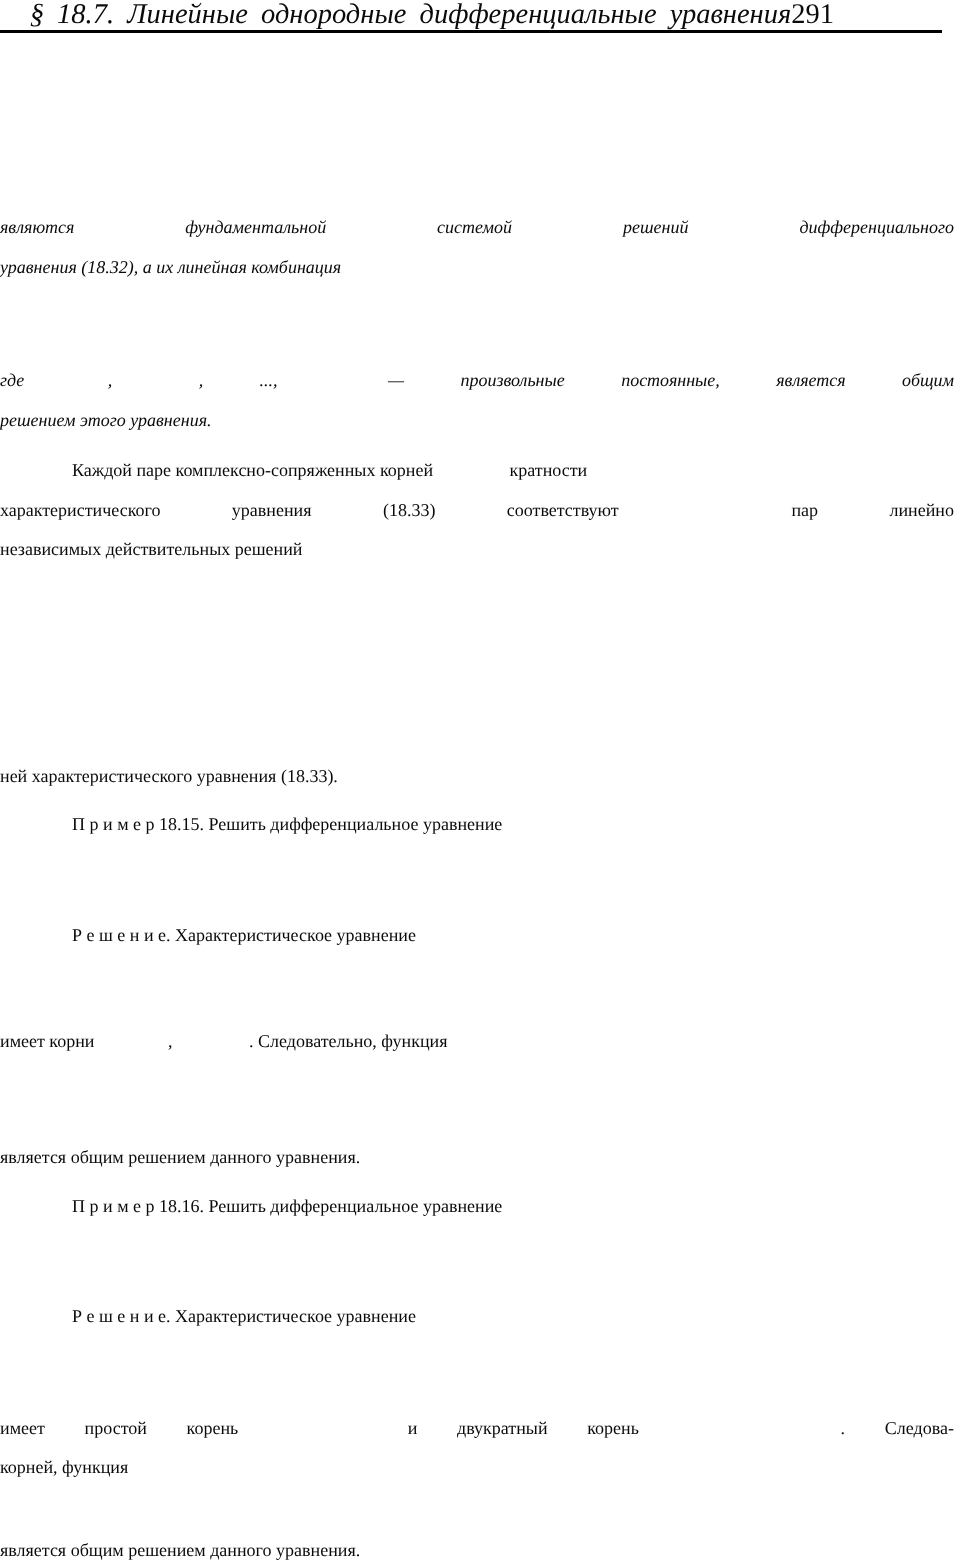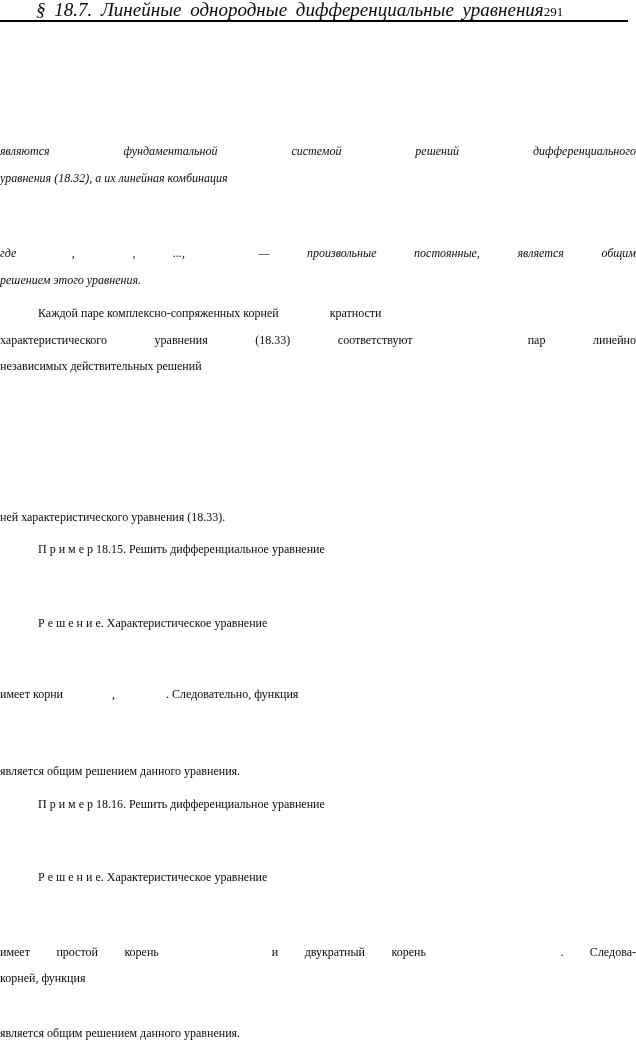--- a/index.html
+++ b/index.html
@@ -6,32 +6,32 @@
   html, body { background:#ffffff; }
   body {
     width:636px; height:1044px;
     font-family:"Liberation Serif", serif;
     color:#0a0a0a;
   }
   .page { position:relative; width:636px; height:1044px; background:#fff; overflow:hidden; }
 
   
   .hdr { position:absolute; top:0; left:0; width:560px; height:20px;
-         display:flex; align-items:baseline; }
+         display:flex; align-items:baseline;justify-content:flex-end; }
   .hdr-title { font-style:italic; font-size:19px; line-height:20px;
                margin-left:36px; word-spacing:4px; white-space:nowrap; }
-  .hdr-num { margin-left:auto; margin-right:24px; font-size:13px; line-height:20px; }
+  .hdr-num { margin-left:auto; margin-right:4px; font-size:19px; line-height:20px; }
   .rule { position:absolute; top:20px; left:0; width:628px; height:2px; background:#000; }
 
   
   .ln { position:absolute; left:0; width:636px; font-size:12px; line-height:24px;
         white-space:nowrap; }
   .jf { white-space:normal; text-align:justify; text-align-last:justify; }
   .it { font-style:italic; }
-  .ind { padding-left:38px; }
+  .ind { padding-left:48px; }
   .blank { display:inline-block; height:1px; vertical-align:baseline; }
 </style>
 </head>
 <body>
 
 <div class="page">
 
   <div class="hdr">
     <span class="hdr-title">§ 18.7. Линейные однородные дифференциальные уравнения</span>
     <span class="hdr-num">291</span>

